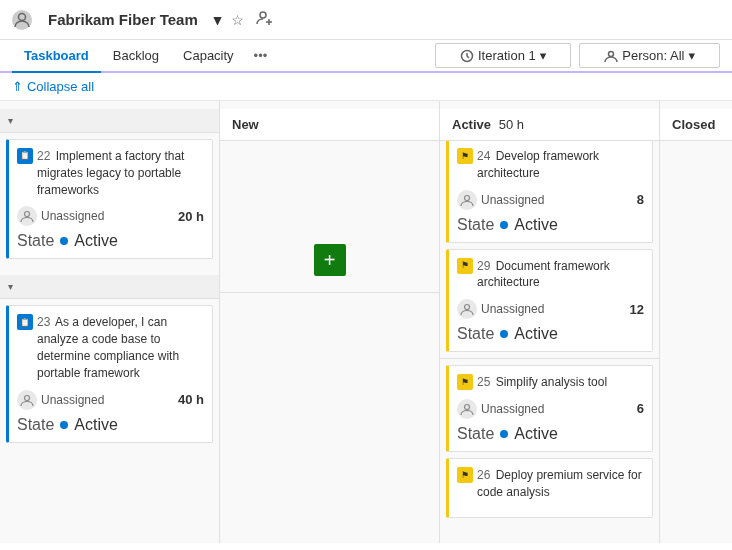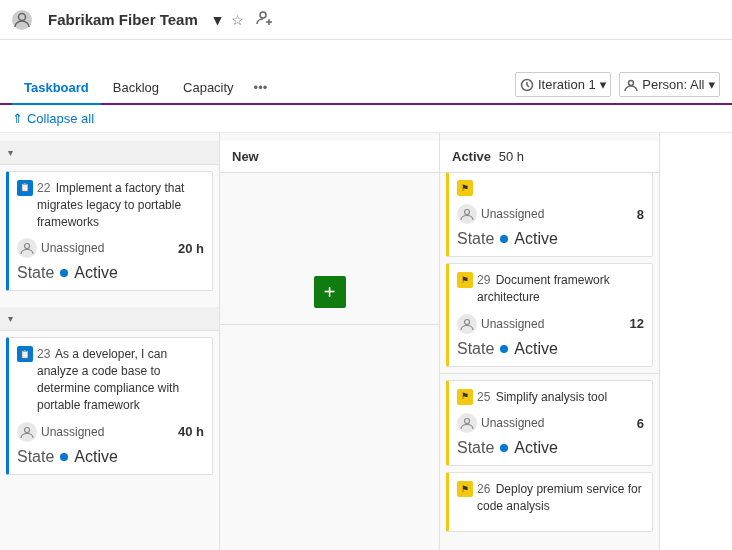--- a/index.html
+++ b/index.html
@@ -4,26 +4,26 @@
   <style>
     * { box-sizing: border-box; margin: 0; padding: 0; }
     body { font-family: 'Segoe UI', Tahoma, Geneva, Verdana, sans-serif; font-size: 13px; color: #333; background: #fff; width: 732px; height: 550px; overflow: hidden; }
 
     
     .top-bar { display: flex; align-items: center; padding: 8px 12px; border-bottom: 1px solid #e0e0e0; }
     .team-name { font-size: 15px; font-weight: 600; color: #333; display: flex; align-items: center; gap: 16px; cursor: pointer; }
     .team-icon { width: 20px; height: 20px; border-radius: 50%; background: #ccc; display: flex; align-items: center; justify-content: center; font-size: 10px; }
     .top-bar-actions { display: flex; align-items: center; gap: 8px; margin-left: 8px; }
     .icon-btn { background: none; border: none; cursor: pointer; color: #666; font-size: 14px; padding: 2px; }
-    .nav-bar { display: flex; align-items: flex-start; padding: 0 12px; border-bottom: 2px solid #701a75; margin-top: 32px; }
+    .nav-bar { display: flex; align-items: center; padding: 0 12px; border-bottom: 2px solid #c4b5fd; }
     .nav-tab { padding: 8px 12px; font-size: 13px; cursor: pointer; color: #333; text-decoration: none; border-bottom: 2px solid transparent; margin-bottom: -2px; }
     .nav-tab.active { border-bottom: 2px solid #0078d4; color: #0078d4; font-weight: 600; }
     .nav-more { padding: 8px; color: #666; cursor: pointer; }
     .nav-right { margin-left: auto; display: flex; align-items: center; gap: 8px; }
-    .nav-right-btn { display: flex; align-items: center; gap: 4px; font-size: 13px; color: #333; cursor: pointer; padding: 4px 4px; border: 1px solid #ccc; border-radius: 2px; background: #fff; }
+    .nav-right-btn { display: flex; align-items: center; gap: 4px; font-size: 13px; color: #333; cursor: pointer; padding: 4px 24px; border: 1px solid #ccc; border-radius: 2px; background: #fff; }
 
     
     .board-container { display: flex; flex-direction: column; height: calc(550px - 80px); overflow: hidden; }
     .board-toolbar { display: flex; align-items: center; padding: 6px 12px; border-bottom: 1px solid #e8e8e8; }
     .collapse-all-btn { display: flex; align-items: center; gap: 4px; color: #0078d4; cursor: pointer; font-size: 13px; background: none; border: none; }
 
     .board-columns { display: flex; flex: 1; overflow: hidden; }
 
     .col-backlog { width: 220px; min-width: 220px; border-right: 1px solid #e0e0e0; overflow-y: auto; background: #f9f9f9; }
     .col-new { width: 220px; min-width: 220px; border-right: 1px solid #e0e0e0; overflow-y: auto; background: #f9f9f9; }
@@ -200,20 +200,21 @@
       <div class="col-header active-col">
         <span>Active</span>
         <span class="active-hours">50 h</span>
       </div>
 
       <div style="padding:6px; border-bottom:1px solid #e0e0e0; display:flex; flex-direction:column; gap:6px;">
 
         <div class="card" style="border-left-color:#f2c811;">
           <div class="card-title">
             <span class="card-icon task">⚑</span>
+            <span><span class="card-id">24</span> <span>Develop framework architecture</span></span>
           </div>
           <div class="card-meta">
             <div class="card-assignee">
               <div class="assignee-avatar">
                 <svg width="14" height="14" viewBox="0 0 14 14" fill="none">
                   <circle cx="7" cy="5" r="2.5" stroke="#888" stroke-width="1.2"></circle>
                   <path d="M1 13c0-2.761 2.686-4.5 6-4.5s6 1.739 6 4.5" stroke="#888" stroke-width="1.2"></path>
                 </svg>
               </div>
               <span>Unassigned</span>
@@ -280,15 +281,20 @@
 
         <div class="card" style="border-left-color:#f2c811;">
           <div class="card-title">
             <span class="card-icon task">⚑</span>
             <span><span class="card-id">26</span> <span>Deploy premium service for code analysis</span></span>
           </div>
         </div>
       </div>
     </div>
 
+    <div class="col-closed">
+      <div class="col-header">
+        <span>Closed</span>
+      </div>
+    </div>
 
   </div>
 </div>
 
 </body></html>

